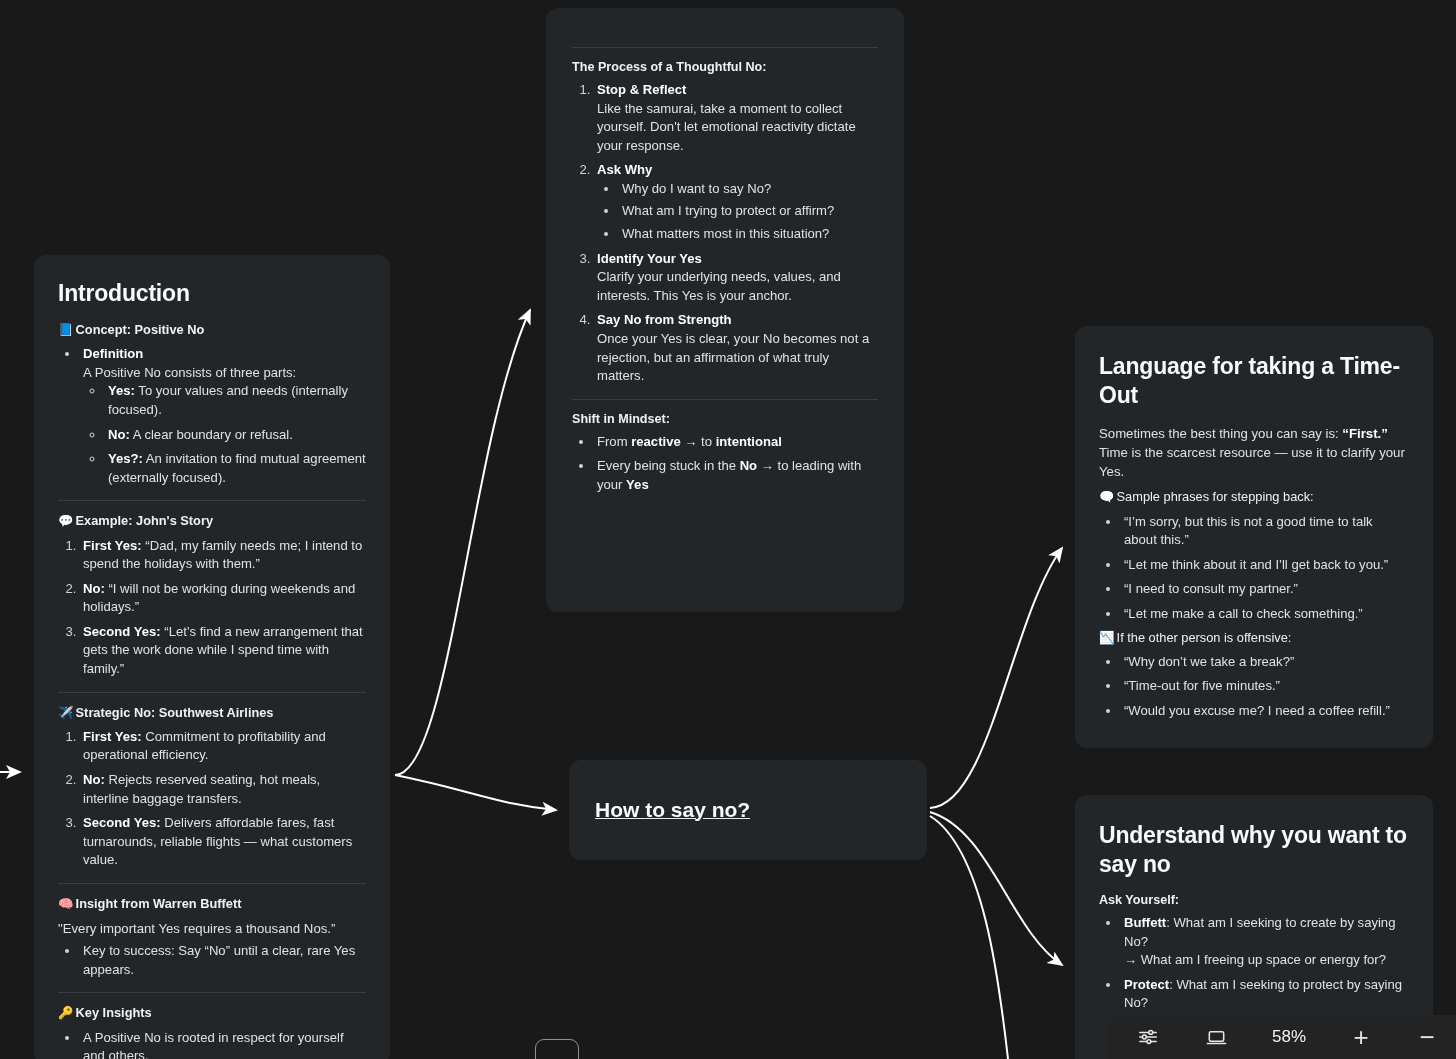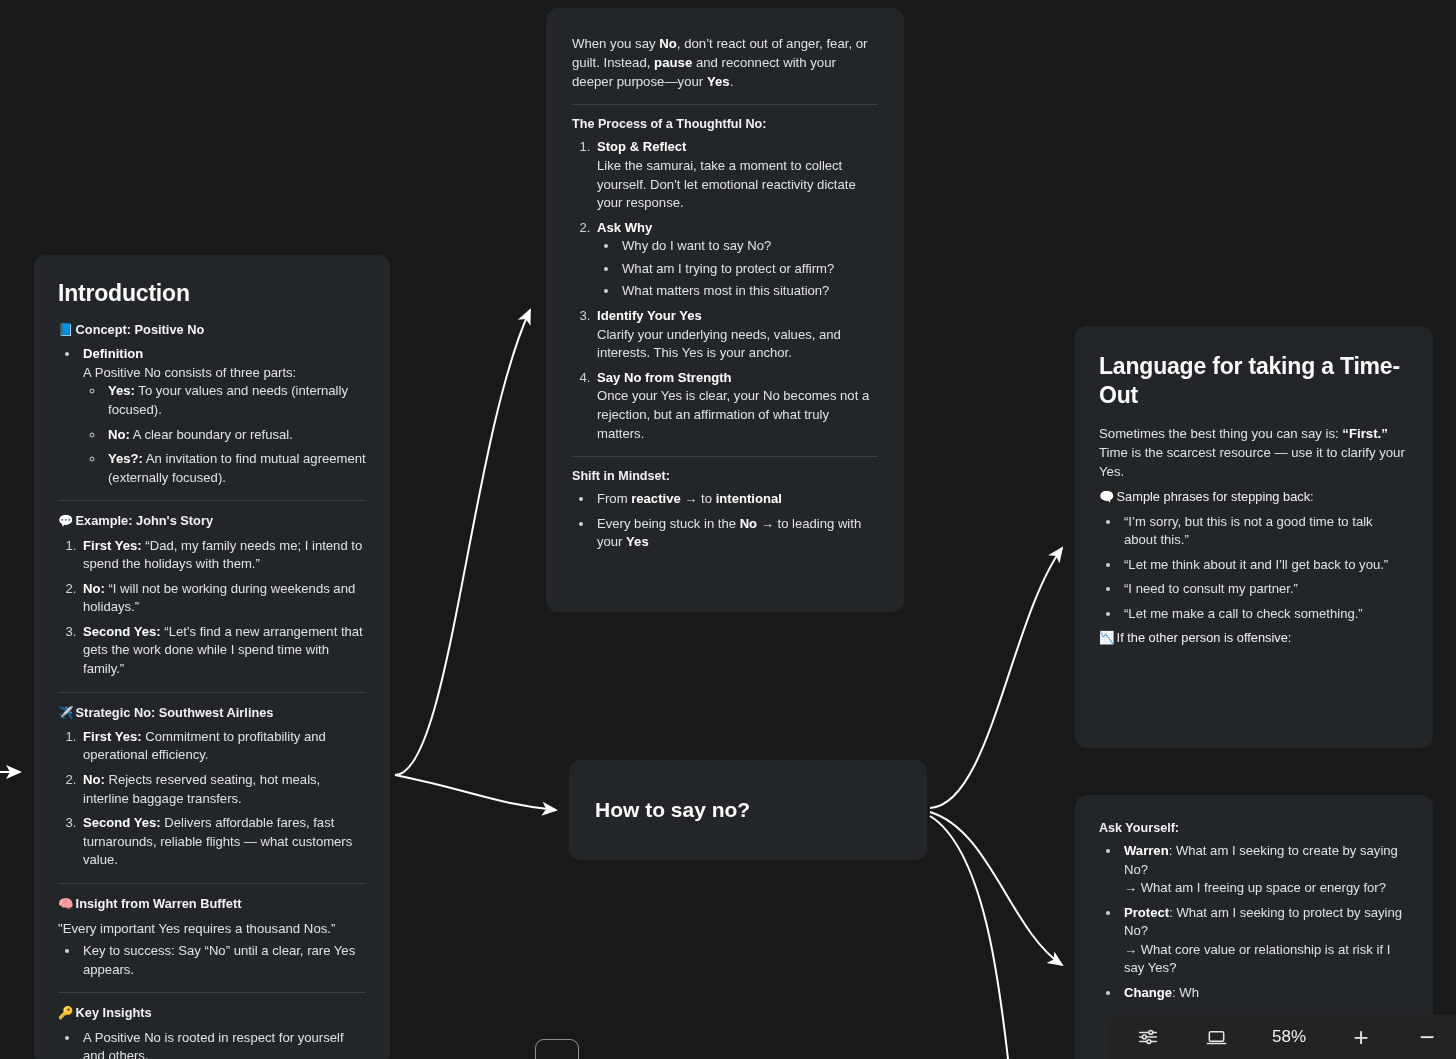--- a/index.html
+++ b/index.html
@@ -226,23 +226,20 @@
       <ul class="bul">
         <li>A Positive No is rooted in respect for yourself and others.</li>
 
       </ul>
     </div>
   </div>
 
   <div class="card" style="left:546px; top:8px; width:358px; height:604px;">
     <div class="card-inner" style="padding:26px 26px 20px 26px;">
 
-      <div class="para">
-        <span>When you say </span><b>No</b><span>, don’t react out of anger, fear, or guilt. Instead, </span><b>pause</b><span> and reconnect with your deeper purpose—your </span><b>Yes</b><span>.</span>
-      </div>
 
       <hr class="hr">
 
       <div class="sec-head">The Process of a Thoughtful No:</div>
       <ol class="num">
         <li>
           <b>Stop &amp; Reflect</b><br>
           <span>Like the samurai, take a moment to collect yourself. Don't let emotional reactivity dictate your response.</span>
         </li>
         <li>
@@ -266,21 +263,21 @@
       <hr class="hr">
 
       <div class="sec-head">Shift in Mindset:</div>
       <ul class="bul">
         <li><span>From </span><b>reactive</b><span> → to </span><b>intentional</b></li>
         <li><span>Every being stuck in the </span><b>No</b><span> → to leading with your </span><b>Yes</b></li>
       </ul>
     </div>
   </div>
 
-  <div class="card" style="left:569px; top:760px; width:358px; height:100px; display:flex; align-items:center;">
+  <div class="card" style="left:569px; top:760px; width:358px; height:100px; display:flex; align-items:center;text-decoration:underline;">
     <div style="padding:0 26px;">
       <span class="node-title">How to say no?</span>
     </div>
   </div>
 
   <div class="card" style="left:1075px; top:326px; width:358px; height:422px;">
     <div class="card-inner" style="padding:26px 26px 20px 24px;">
       <div class="card-title">Language for taking a Time-Out</div>
       <div class="para">
         <span>Sometimes the best thing you can say is: </span><b>“First.”</b><br>
@@ -295,29 +292,35 @@
         <li>“I’m sorry, but this is not a good time to talk about this.”</li>
         <li>“Let me think about it and I’ll get back to you.”</li>
         <li>“I need to consult my partner.”</li>
         <li>“Let me make a call to check something.”</li>
       </ul>
 
       <div class="emoji-head" style="margin-top:4px;">
         <span class="emoji">📉</span>
         <span style="font-weight:normal;">If the other person is offensive:</span>
       </div>
+      <ul class="bul">
+        <li>“Why don’t we take a break?”</li>
+        <li>“Time-out for five minutes.”</li>
+        <li>“Would you excuse me? I need a coffee refill.”</li>
+      </ul>
     </div>
   </div>
 
   <div class="card" style="left:1075px; top:795px; width:358px; height:290px;">
     <div class="card-inner" style="padding:26px 26px 20px 24px;">
+      <div class="card-title">Understand why you want to say no</div>
       <div class="sec-head">Ask Yourself:</div>
       <ul class="bul">
         <li>
-          <b>Warren</b><span>: What am I seeking to create by saying No?</span><br>
+          <b>Buffett</b><span>: What am I seeking to create by saying No?</span><br>
           <span>→ What am I freeing up space or energy for?</span>
         </li>
         <li>
           <b>Protect</b><span>: What am I seeking to protect by saying No?</span><br>
           <span>→ What core value or relationship is at risk if I say Yes?</span>
         </li>
         <li>
           <b>Change</b><span>: Wh</span>
         </li>
       </ul>

